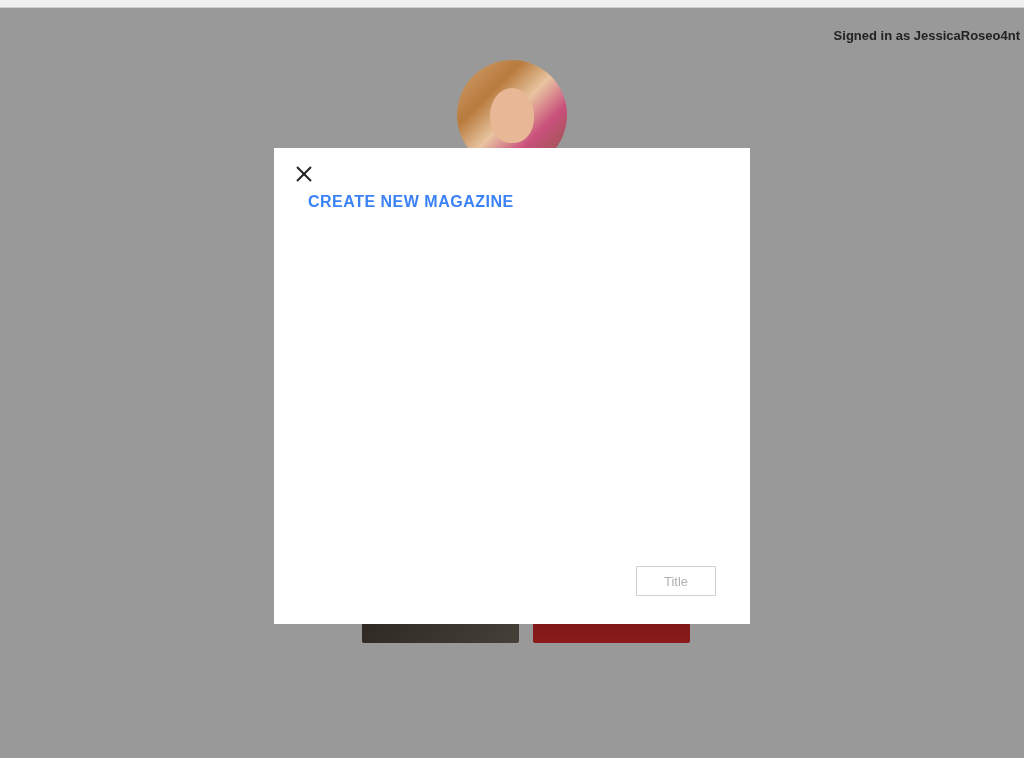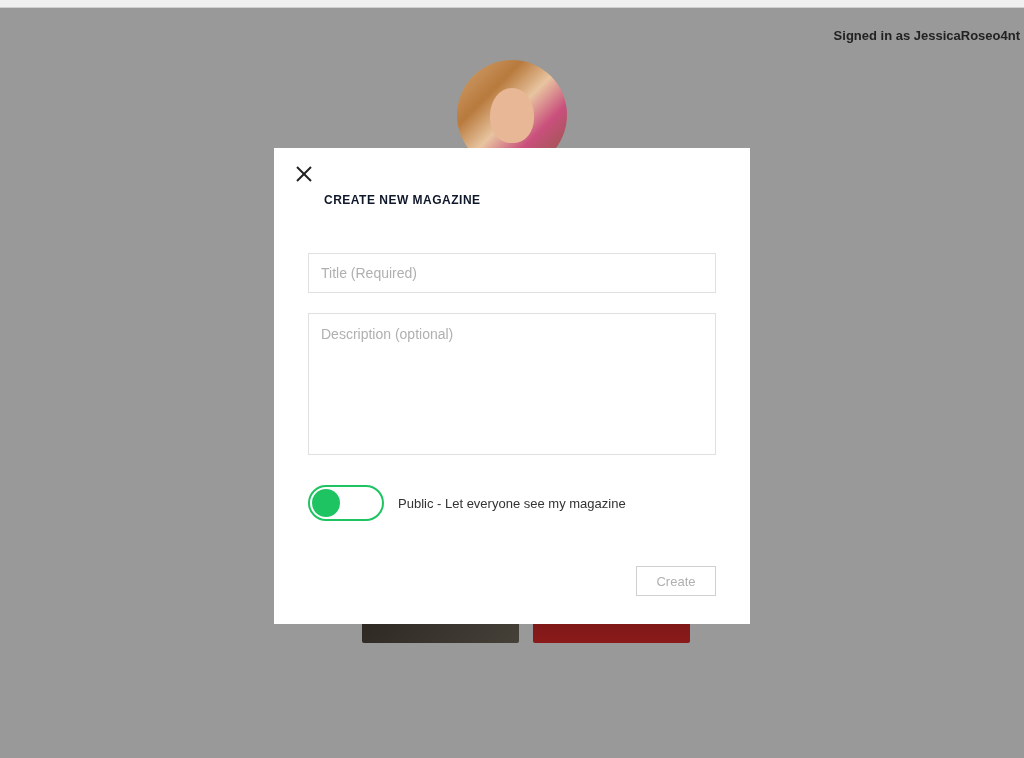--- a/index.html
+++ b/index.html
@@ -119,26 +119,26 @@
       align-items: center;
       justify-content: center;
     }
     
     .close-button svg {
       width: 16px;
       height: 16px;
     }
     
     .modal-title {
-      font-size: 12px;
+      font-size: 16px;
       font-weight: 700;
       letter-spacing: 0.5px;
-      color: #0f172a;
+      color: #3b82f6;
       margin-top: 27px;
-      margin-left: 16px;
+      margin-left: 0px;
     }
     
     .form-container {
       margin-top: 46px;
     }
     
     .title-input {
       width: 100%;
       height: 40px;
       border: 1px solid #e0e0e0;
@@ -240,34 +240,20 @@
 
     <div class="close-button">
       <svg viewBox="0 0 16 16" fill="none" stroke="#222222" stroke-width="2">
         <line x1="1" y1="1" x2="15" y2="15"></line>
         <line x1="15" y1="1" x2="1" y2="15"></line>
       </svg>
     </div>
 
     <h2 class="modal-title">CREATE NEW MAGAZINE</h2>
 
-    <div class="form-container">
-      
-      <input type="text" class="title-input" placeholder="Title (Required)" style="">
-      
-      <textarea class="description-input" placeholder="Description (optional)" style=""></textarea>
-      
-      <div class="toggle-row">
-        <div class="toggle-switch">
-          <div class="toggle-knob"></div>
-        </div>
-        <span class="toggle-label">Public - Let everyone see my magazine</span>
-      </div>
-      
+
+    <div class="modal-footer">
+      <button class="create-button">Title</button>
     </div>
 
-    <div class="modal-footer">
-      <button class="create-button">Create</button>
-    </div>
-
   </div>
 
 </div>
 
 </body></html>

